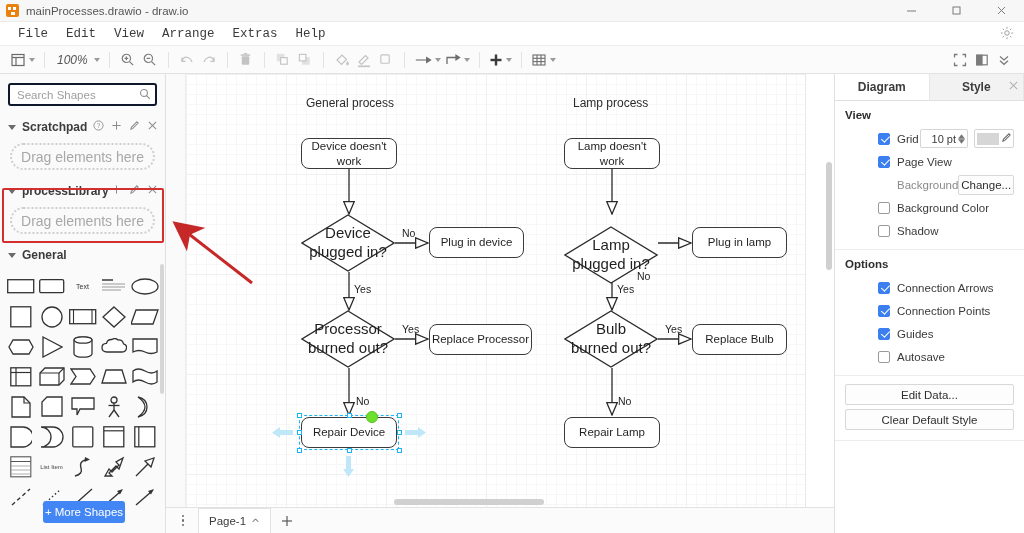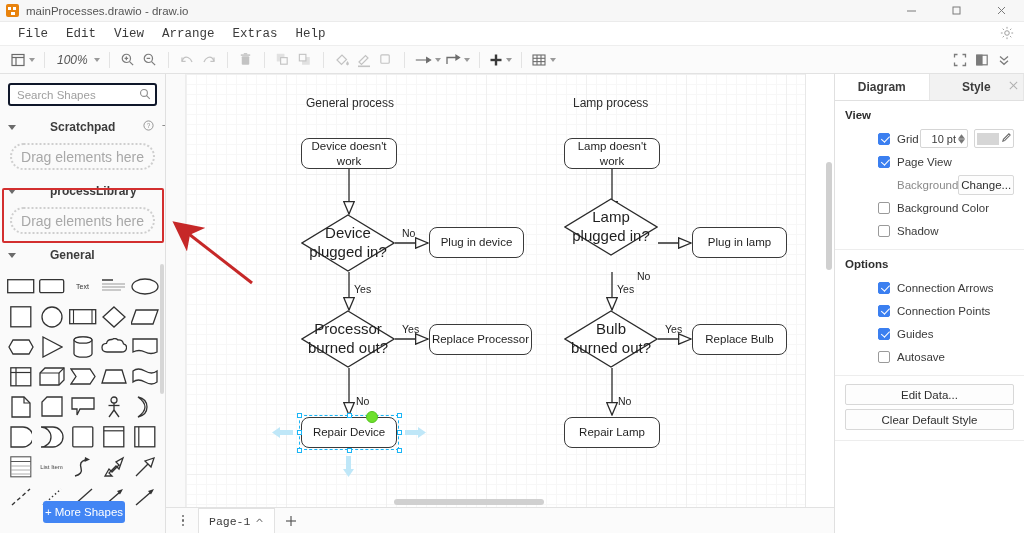--- a/index.html
+++ b/index.html
@@ -54,21 +54,21 @@
     background:#fafafa; border-right:1px solid #e0e0e0; overflow:hidden;
   }
   .search-wrap { margin:9px 8px 0 8px; position:relative; }
   .search-input {
     width:100%; height:23px; border:2px solid #0f172a; border-radius:3px; background:#fff;
     font-size:11.5px; color:#555; padding:0 22px 0 7px; font-family:"Liberation Sans", sans-serif;
   }
   .search-input::placeholder{color:#9e9e9e;}
   .search-icon { position:absolute; right:6px; top:5px; color:#8f8f8f; }
 
-  .sec-head { display:flex; align-items:center; height:24px; padding:0 7px 0 8px; margin-top:9px;gap:28px;}
+  .sec-head { display:flex; align-items:center; height:24px; padding:0 7px 0 8px; margin-top:9px;}
   .tri { width:0;height:0;border-left:4px solid transparent;border-right:4px solid transparent;border-top:5px solid #6b6b6b;margin-right:6px; flex:none;}
   .sec-title { font-size:12px; font-weight:bold; color:#3c3c3c; }
   .sec-actions { margin-left:auto; display:flex; align-items:center; gap:7px; color:#8c8c8c;}
   .dropzone {
     margin:4px 10px 0 10px; height:27px; border:2px dotted #cfcfcf; border-radius:14px;
     display:flex; align-items:center; justify-content:center;
     font-size:14px; color:#a8a8a8; background:#fafafa;
   }
   .lib-highlight {
     position:absolute; left:2px; top:114px; width:162px; height:55px;
@@ -122,21 +122,21 @@
   .lane-title { position:absolute; font-size:12px; color:#2b2b2b; }
   .edge-label { position:absolute; font-size:10.5px; color:#1f1f1f; background:transparent; }
   .sel-box { position:absolute; border:1.3px dashed #19b5f6; }
   .sel-handle { position:absolute; width:5px; height:5px; background:#ffffff; border:1px solid #19b5f6; }
   .green-dot { position:absolute; width:12px; height:12px; border-radius:50%; background:#6ee02c; border:1px solid #54c41f;}
   .conn-arrow { position:absolute; color:#b9e4f7; }
 
   
   .bottombar {
     position:absolute; left:166px; top:507px; width:668px; height:26px;
-    background:#fbfbfb; border-top:1px solid #e2e2e2; display:flex; align-items:center; padding-left:10px;font-family:Liberation Mono, monospace;
+    background:#fbfbfb; border-top:1px solid #e2e2e2; display:flex; align-items:center; padding-left:10px;
   }
   .kebab { width:14px; display:flex; flex-direction:column; align-items:center; gap:2px; }
   .kebab span{width:2.5px;height:2.5px;border-radius:50%;background:#6b6b6b;display:block;}
   .page-tab {
     height:25px; margin-left:8px; padding:0 10px; background:#ffffff;
     border:1px solid #e2e2e2; border-bottom:none; display:flex; align-items:center; gap:5px;
     font-size:11.5px; color:#3b3b3b;
   }
   .add-page { margin-left:9px; color:#5a5a5a; display:flex; align-items:center; }
 
@@ -777,21 +777,21 @@
           </svg>
       </div>
       <div class="conn-arrow" style="left:176px; top:381px;">
         <svg width="13" height="22" fill="#bfe7f8">
             <polygon points="6.5,22 1,14 4,14 4,1 9,1 9,14 12,14"></polygon>
           </svg>
       </div>
 
       <div class="node" style="left:398px; top:64px; width:96px; height:31px;">Lamp doesn't work</div>
 
-      <div class="diamond" style="left:398px; top:124px; width:94px; height:58px;">
+      <div class="diamond" style="left:398px; top:152px; width:94px; height:58px;">
         <svg width="94" height="58" style="position:absolute;left:0;top:0;">
             <polygon points="47,1 93,29 47,57 1,29" fill="#fff" stroke="#2b2b2b" stroke-width="1.3"></polygon>
           </svg>
         <div class="dlabel">
           <span>Lamp</span>
             <span>plugged in?</span>
         </div>
       </div>
 
       <div class="node" style="left:526px; top:153px; width:95px; height:31px;">Plug in lamp</div>

